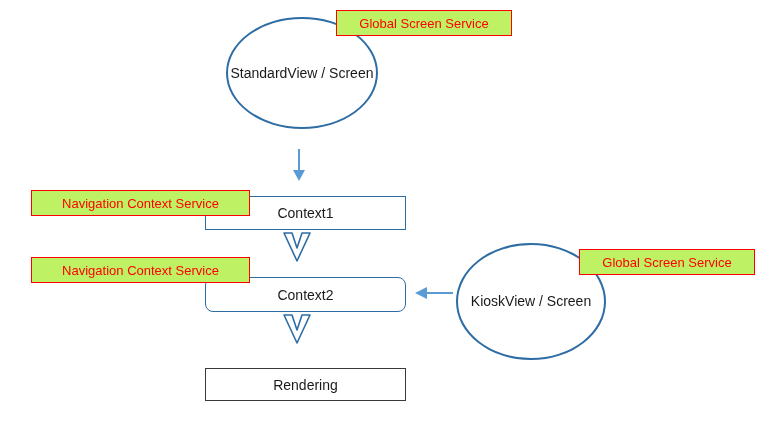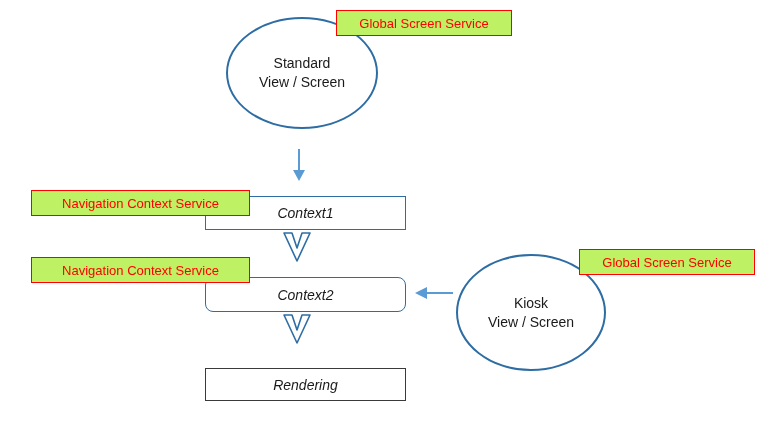--- a/index.html
+++ b/index.html
@@ -18,40 +18,39 @@
     width: 775px; height: 429px;
     z-index: 2;
     pointer-events: none;
   }
   .ellipse-node {
     position: absolute;
     border: 2px solid #2E6DA4;
     border-radius: 50%;
     background: #ffffff;
     display: flex;
-    flex-direction: column;
+    flex-direction: row;
     align-items: center;
     justify-content: center;
     font-size: 14px;
     line-height: 1.35;
     color: #1a1a1a;
     text-align: center;
     z-index: 1;
   }
   .rect-node {
     position: absolute;
     border: 1.5px solid #2E6DA4;
     background: #ffffff;
     display: flex;
     align-items: center;
     justify-content: center;
     font-size: 14px;
     color: #1a1a1a;
     z-index: 1;
-    font-style: italic;
   }
   .rect-node.dark {
     border: 1px solid #3a3a3a;
   }
   .svc-label {
     position: absolute;
     border: 1px solid #FF0000;
     background: #bef264;
     color: #FF0000;
     font-size: 13px;
@@ -83,21 +82,21 @@
       <line x1="453" y1="293" x2="427" y2="293" stroke="#5B9BD5" stroke-width="2"></line>
       <polygon points="427,287 427,299 415,293" fill="#5B9BD5"></polygon>
     </g>
   </svg>
 
   <div class="ellipse-node" style="left:226px; top:17px; width:152px; height:112px;">
     <span>Standard</span>
     <span>View / Screen</span>
   </div>
 
-  <div class="ellipse-node" style="left:456px; top:254px; width:150px; height:117px;justify-content:center;">
+  <div class="ellipse-node" style="left:456px; top:243px; width:150px; height:117px;justify-content:center;">
     <span>Kiosk</span>
     <span>View / Screen</span>
   </div>
 
   <div class="rect-node" style="left:205px; top:196px; width:201px; height:34px;">
     <span>Context1</span>
   </div>
 
   <div class="rect-node" style="left:205px; top:277px; width:201px; height:35px;border-radius:8px;">
     <span>Context2</span>

